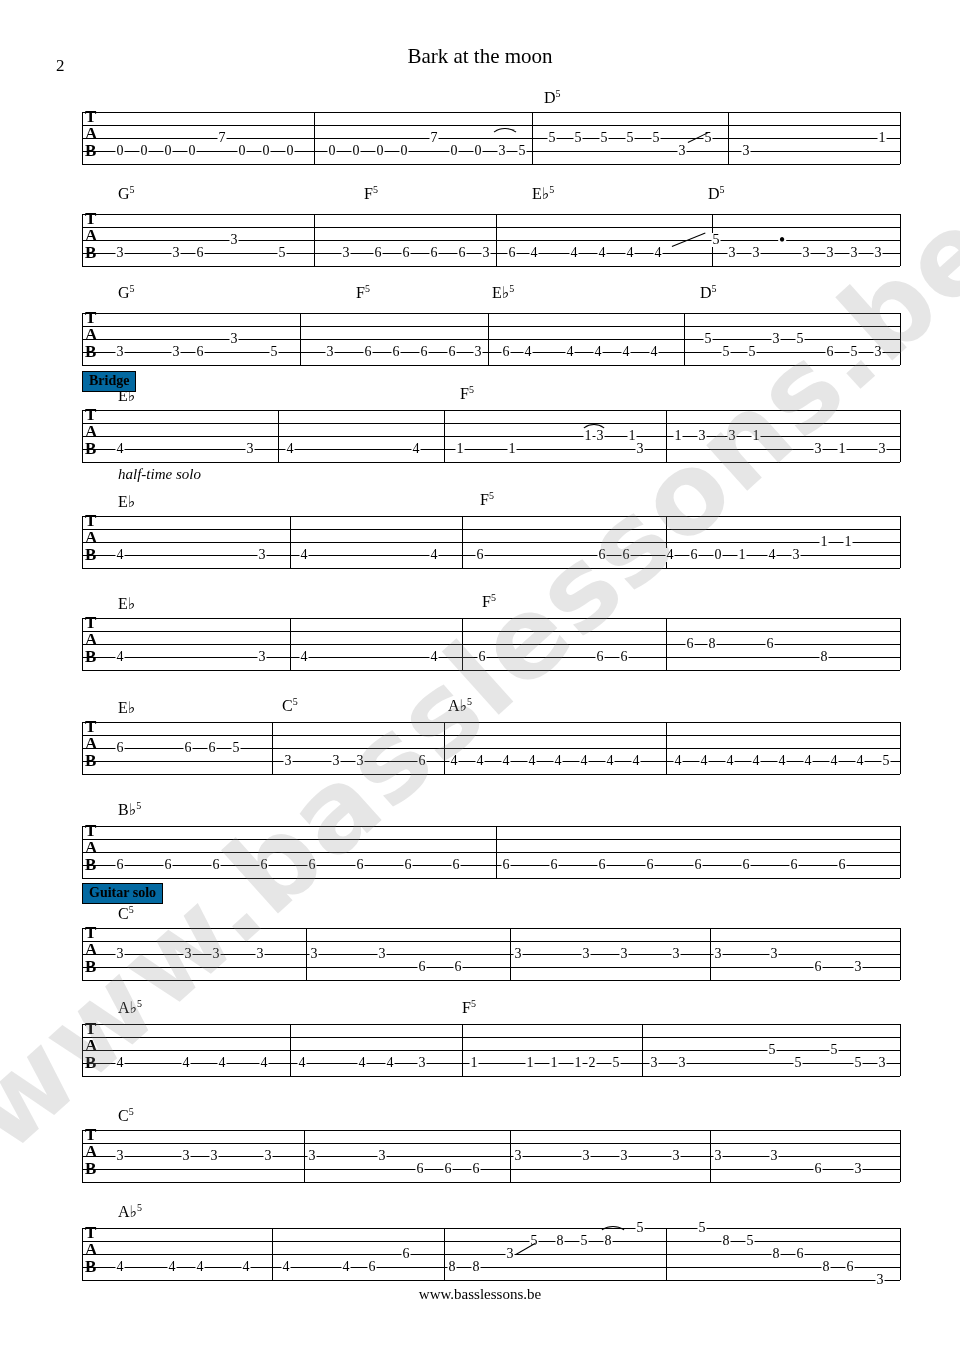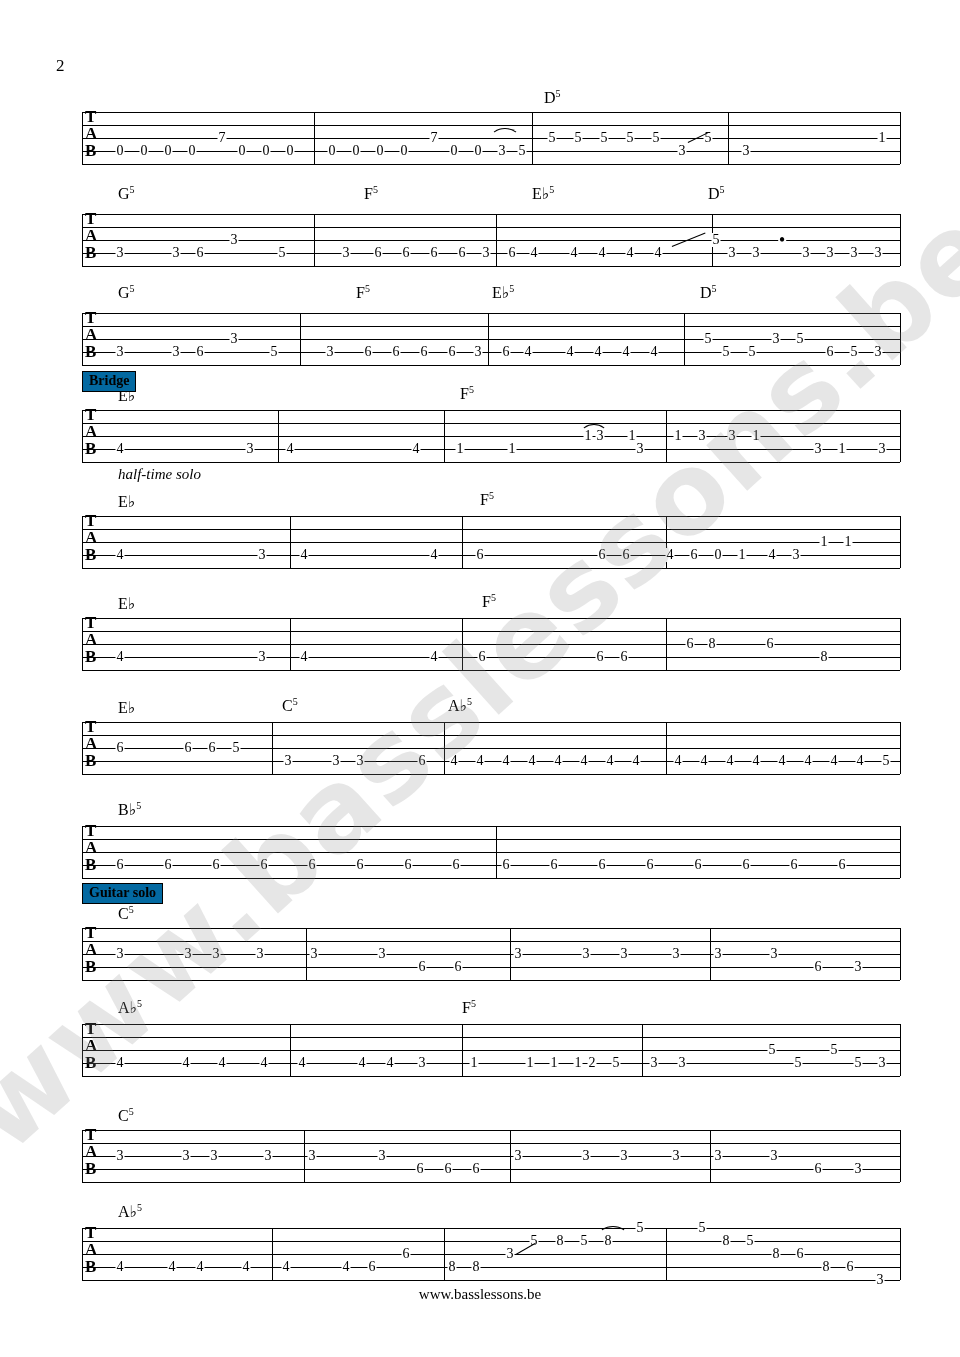--- a/index.html
+++ b/index.html
@@ -187,20 +187,21 @@
 </head>
 <body>
 
 <div id="page">
 
   <div id="watermark">
     <span>www.basslessons.be</span>
   </div>
 
   <div class="page-number">2</div>
+  <div class="doc-title">Bark at the moon</div>
 
   <div id="systems-root">
       <div class="system" style="top: 112px;">
         <div class="stave">
           <div class="line l0"></div>
           <div class="line l1"></div>
           <div class="line l2"></div>
           <div class="line l3"></div>
           <div class="line l4"></div>
         </div>

